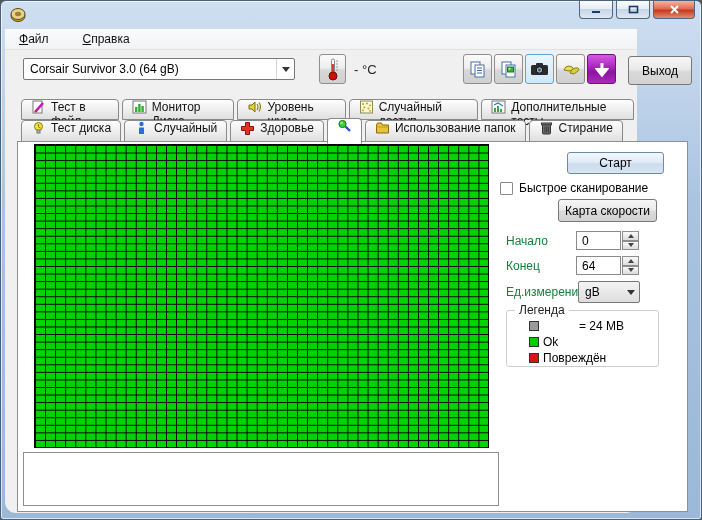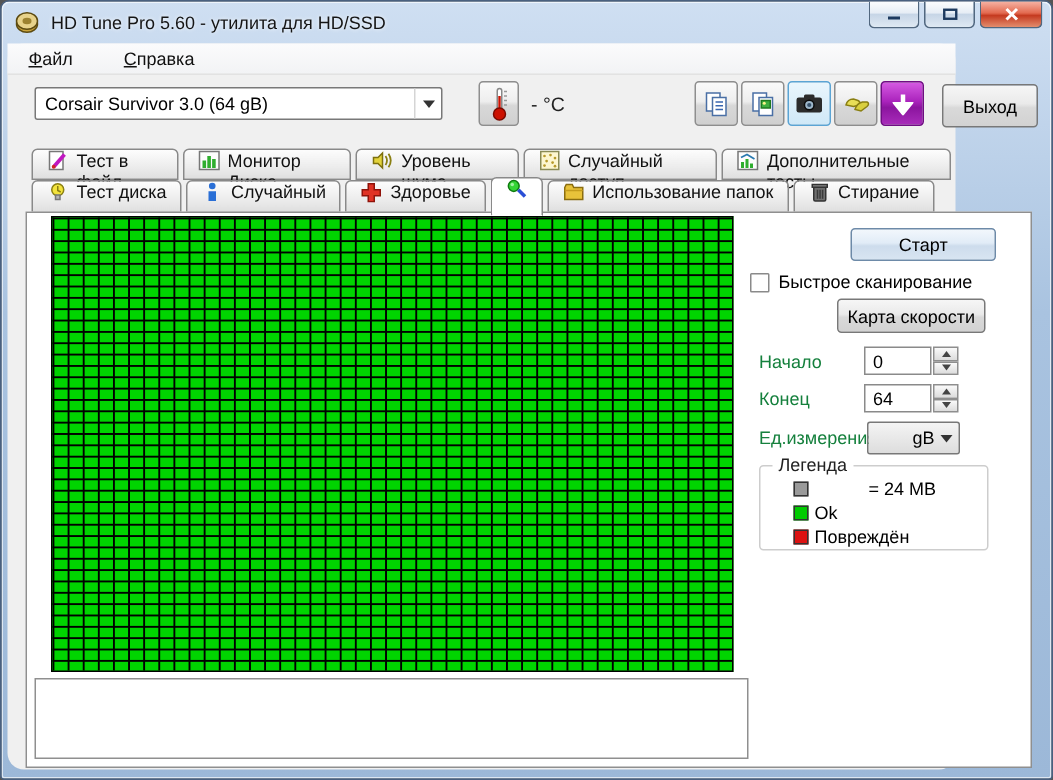--- a/index.html
+++ b/index.html
@@ -76,21 +76,21 @@
   .fld-label{position:absolute;font-size:12px;color:#15803d;}
   .spin{position:absolute;width:63px;height:19px;display:flex;}
   .spin .sval{flex:1;background:#fff;border:1px solid #8a8a8a;font-size:12px;display:flex;align-items:center;padding-left:5px;}
   .spin .sbtns{width:17px;display:flex;flex-direction:column;margin-left:1px;}
   .spin .sb{flex:1;border:1px solid #8e8e8e;background:linear-gradient(#fafafa,#dcdcdc);display:flex;align-items:center;justify-content:center;}
   .tri-up-s{width:0;height:0;border-left:3px solid transparent;border-right:3px solid transparent;border-bottom:4px solid #444;}
   .tri-down-s{width:0;height:0;border-left:3px solid transparent;border-right:3px solid transparent;border-top:4px solid #444;}
 
   .unit-combo{position:absolute;left:560px;top:139px;width:62px;height:22px;border:1px solid #787878;border-radius:2px;
     background:linear-gradient(#f4f4f4,#ddd);display:flex;align-items:center;}
-  .unit-combo .val{flex:1;font-size:12px;padding-left:6px;text-align:right;}
+  .unit-combo .val{flex:1;font-size:12px;padding-left:6px;}
   .unit-combo .arr{width:16px;display:flex;justify-content:center;}
 
   .groupbox{position:absolute;border:1px solid #cdcdcd;border-radius:3px;background:#fff;}
   .groupbox-title{position:absolute;top:-8px;left:8px;background:#fff;padding:0 4px;font-size:12px;color:#222;}
   .legend-item{display:flex;align-items:center;gap:4px;margin:2px 0 0 22px;font-size:12px;height:14px;}
   .legend-sq{width:10px;height:10px;border:1px solid #333;}
 
   .stat-label{font-size:12px;color:#111;margin:5px 0 0 7px;}
   .stat-value{font-size:13px;font-weight:bold;color:#000;text-align:right;padding-right:36px;}
 </style>
@@ -98,21 +98,20 @@
 <body>
 <div id="stage">
  <div class="window">
 
   <div class="titlebar">
     <svg class="app-icon" viewBox="0 0 17 16">
       <ellipse cx="8" cy="9" rx="7" ry="5.5" fill="#caa43c" stroke="#5c4a10"></ellipse>
       <ellipse cx="8" cy="7" rx="7" ry="5.5" fill="#e7d28a" stroke="#5c4a10"></ellipse>
       <ellipse cx="8" cy="7" rx="3" ry="2.2" fill="#9c8230"></ellipse>
     </svg>
-    <span class="title-text">HD Tune Pro 5.60 - утилита для HD/SSD</span>
     <div class="winbtns">
       <div class="winbtn">
         <svg width="10" height="9" viewBox="0 0 10 9">
               <rect x="1" y="6" width="8" height="2" fill="#1d3least" style="fill:#1d3a5f"></rect>
             </svg>
       </div>
       <div class="winbtn">
         <svg width="11" height="9" viewBox="0 0 11 9">
               <rect x="1.5" y="1.5" width="8" height="6" fill="none" stroke="#1d3a5f" stroke-width="1.6"></rect>
             </svg>

